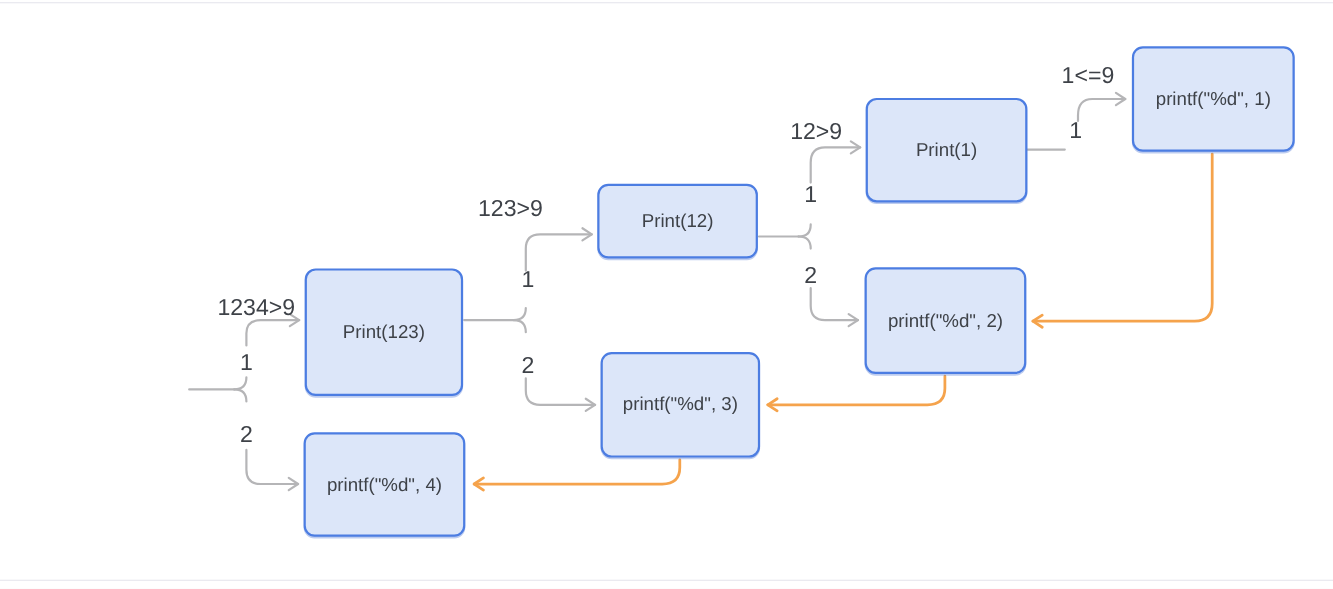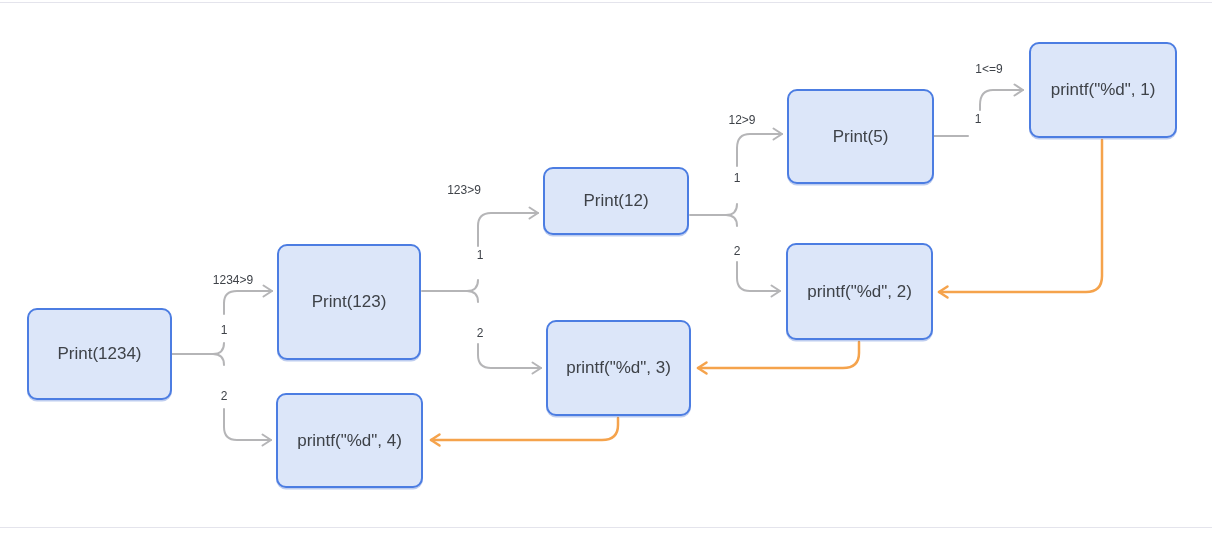--- a/index.html
+++ b/index.html
@@ -23,21 +23,21 @@
     background:var(--node-fill,#dce6f9);
     border:2.5px solid var(--node-border,#4c7de2);
     border-radius:10px;
     box-shadow:0 1.5px 0 rgba(66,110,210,.35);
     display:flex;align-items:center;justify-content:center;
     font-size:17px;color:var(--label-text,#3e4248);
     white-space:nowrap;
   }
   .elabel{
     position:absolute;transform:translate(-50%,-50%);
-    font-size:12px;color:var(--label-text,#3e4248);white-space:nowrap;
+    font-size:21px;color:var(--label-text,#3e4248);white-space:nowrap;
   }
 </style>
 </head>
 <body>
 
 <div class="page">
   <div class="card"></div>
 
   <svg class="layer" width="1212" height="535" viewBox="0 0 1212 535">
     <defs>
@@ -73,26 +73,25 @@
       <path class="edge-gray" d="M980 110 V105 Q980 90 993 90 H1023" marker-end="url(#chev-g)"></path>
     </g>
 
     <g>
       <path class="edge-orange" d="M1102 140 V276 Q1102 292 1086 292 H939" marker-end="url(#chev-o)"></path>
       <path class="edge-orange" d="M859 342 V353 Q859 368 843 368 H698" marker-end="url(#chev-o)"></path>
       <path class="edge-orange" d="M618 418 V425 Q618 440 602 440 H431" marker-end="url(#chev-o)"></path>
     </g>
   </svg>
 
-  <div class="node" style="left:27px;top:308px;width:145px;height:92px">Print(1234)</div>
   <div class="node" style="left:277px;top:244px;width:144px;height:116px">Print(123)</div>
   <div class="node" style="left:276px;top:393px;width:147px;height:95px">printf("%d", 4)</div>
   <div class="node" style="left:543px;top:167px;width:146px;height:68px">Print(12)</div>
   <div class="node" style="left:546px;top:320px;width:145px;height:96px">printf("%d", 3)</div>
-  <div class="node" style="left:787px;top:89px;width:147px;height:95px">Print(5)</div>
+  <div class="node" style="left:787px;top:89px;width:147px;height:95px">Print(1)</div>
   <div class="node" style="left:786px;top:243px;width:147px;height:97px">printf("%d", 2)</div>
   <div class="node" style="left:1029px;top:42px;width:148px;height:96px">printf("%d", 1)</div>
 
   <span class="elabel" style="left:233px;top:280px">1234&gt;9</span>
   <span class="elabel" style="left:224px;top:330px">1</span>
   <span class="elabel" style="left:224px;top:396px">2</span>
 
   <span class="elabel" style="left:464px;top:190px">123&gt;9</span>
   <span class="elabel" style="left:480px;top:255px">1</span>
   <span class="elabel" style="left:480px;top:333px">2</span>

